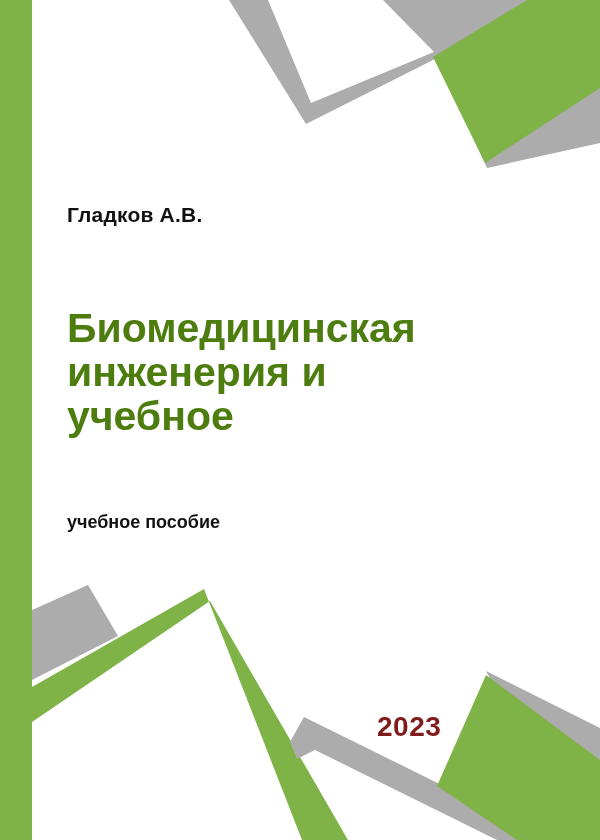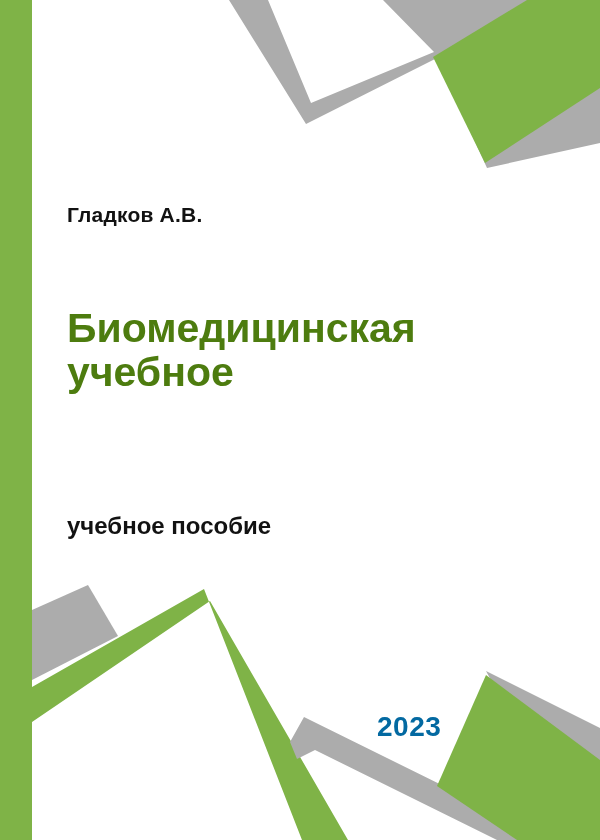--- a/index.html
+++ b/index.html
@@ -25,27 +25,27 @@
   }
   .title {
     left: 67px; top: 294px;
     font-size: 41px;
     line-height: 44px;
     color: #4d7c0f;
     margin-top: 12px;
   }
   .subtitle {
     left: 67px; top: 512px;
-    font-size: 24px;
+    font-size: 18px;
   }
   .year {
     left: 377px; top: 711px;
     font-size: 28px;
     letter-spacing: 0.5px;
-    color: #0369a1;
+    color: #7f1d1d;
   }
 </style>
 </head>
 <body>
 
 <div class="cover">
 
   <svg class="cover-art" viewBox="0 0 600 840" xmlns="http://www.w3.org/2000/svg">
 
     <polygon points="229,0 268,0 311,103 434,52 383,0 560,0 600,60 600,143 487,168 437,58 306,124" fill="#ACACAC"></polygon>
@@ -62,20 +62,21 @@
 
     <polygon points="486,671 600,728 600,762 492,682" fill="#ACACAC"></polygon>
 
     <polygon points="486,675 600,760 600,840 517,840 437,786" fill="#7FB347"></polygon>
   </svg>
 
   <div class="txt author">Гладков А.В.</div>
 
   <div class="txt title">
     <div>Биомедицинская</div>
+    <div>инженерия и</div>
     <div>учебное</div>
   </div>
 
   <div class="txt subtitle">учебное пособие</div>
 
   <div class="txt year">2023</div>
 
 </div>
 
 </body></html>

